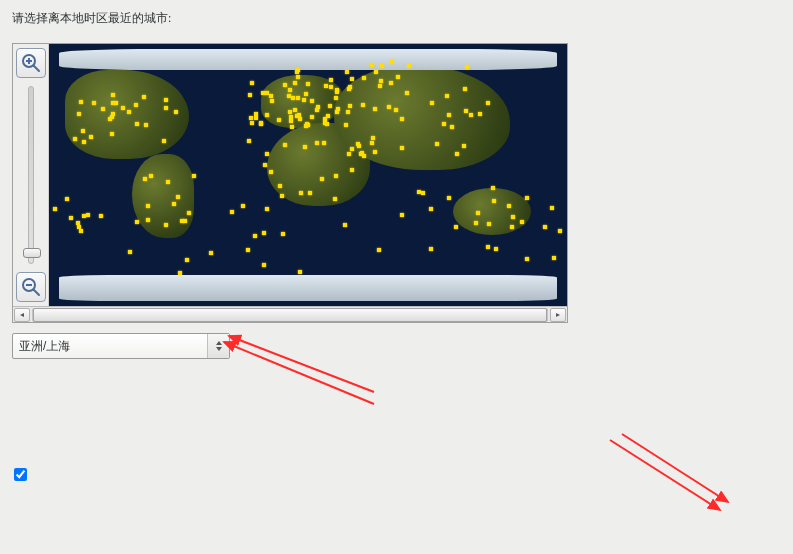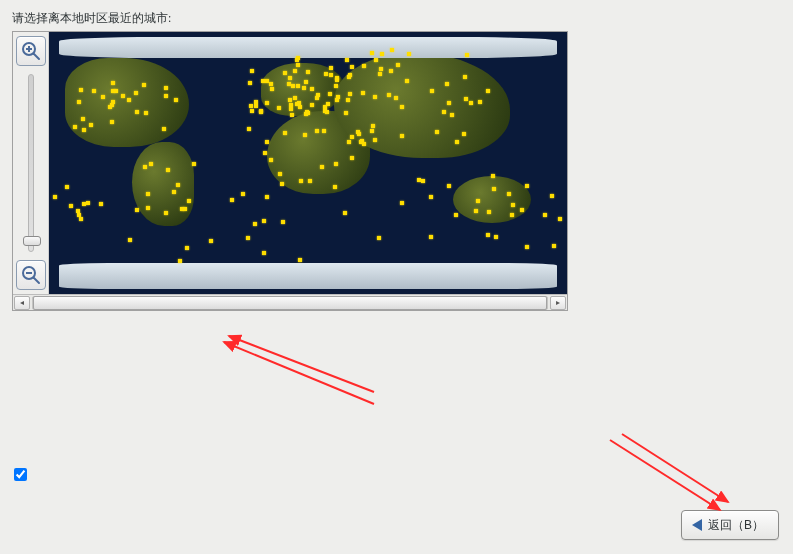--- a/index.html
+++ b/index.html
@@ -6,21 +6,21 @@
     body {
       width: 793px; height: 554px;
       background: #eeeeec;
       font-family: sans-serif;
       font-size: 12px;
       color: #2e3436;
       position: relative;
       overflow: hidden;
     }
     .main { padding: 10px 12px; }
-    .prompt { margin-bottom: 4px; font-family: Liberation Serif, serif; }
+    .prompt { margin-bottom: 16px; font-family: Liberation Serif, serif; }
     .map-frame {
       border: 1px solid #a0a0a0;
       background: #fff;
       width: 556px; height: 280px;
       position: relative;
       display: flex;
       flex-direction: column;
     }
     .map-row { display: flex; flex: 1; min-height: 0; }
     .zoom-col {
@@ -429,32 +429,35 @@
     <div class="hscroll">
       <div class="arrow">◂</div>
       <div class="track">
         <div class="thumb"></div>
       </div>
       <div class="arrow">▸</div>
     </div>
   </div>
 
   <div class="city-row">
+    <div class="combo">
+      <span>亚洲/上海</span>
+      <div class="combo-btn">
+        <div class="tri up"></div>
+        <div class="tri dn"></div>
+      </div>
+    </div>
   </div>
 </div>
 
 <label class="utc-row">
   <input type="checkbox" checked="" style="">
 </label>
 
 <div class="button-row">
-  <div class="btn">
-    <div class="arrow-icon left"></div>
-    <span>返回（B）</span>
-  </div>
 </div>
 
 <div class="anno" style="left:214px; top:334px; width:170px; height:80px;">
   <svg width="170" height="80">
     <defs>
         <marker id="ah1" markerWidth="8" markerHeight="8" refX="6" refY="3" orient="auto">
           <path d="M0,0 L7,3 L0,6 Z" fill="#ff2a2a"></path>
         </marker>
       </defs>
     <line x1="160" y1="70" x2="10" y2="8" stroke="#ff2a2a" stroke-width="2" marker-end="url(#ah1)"></line>

